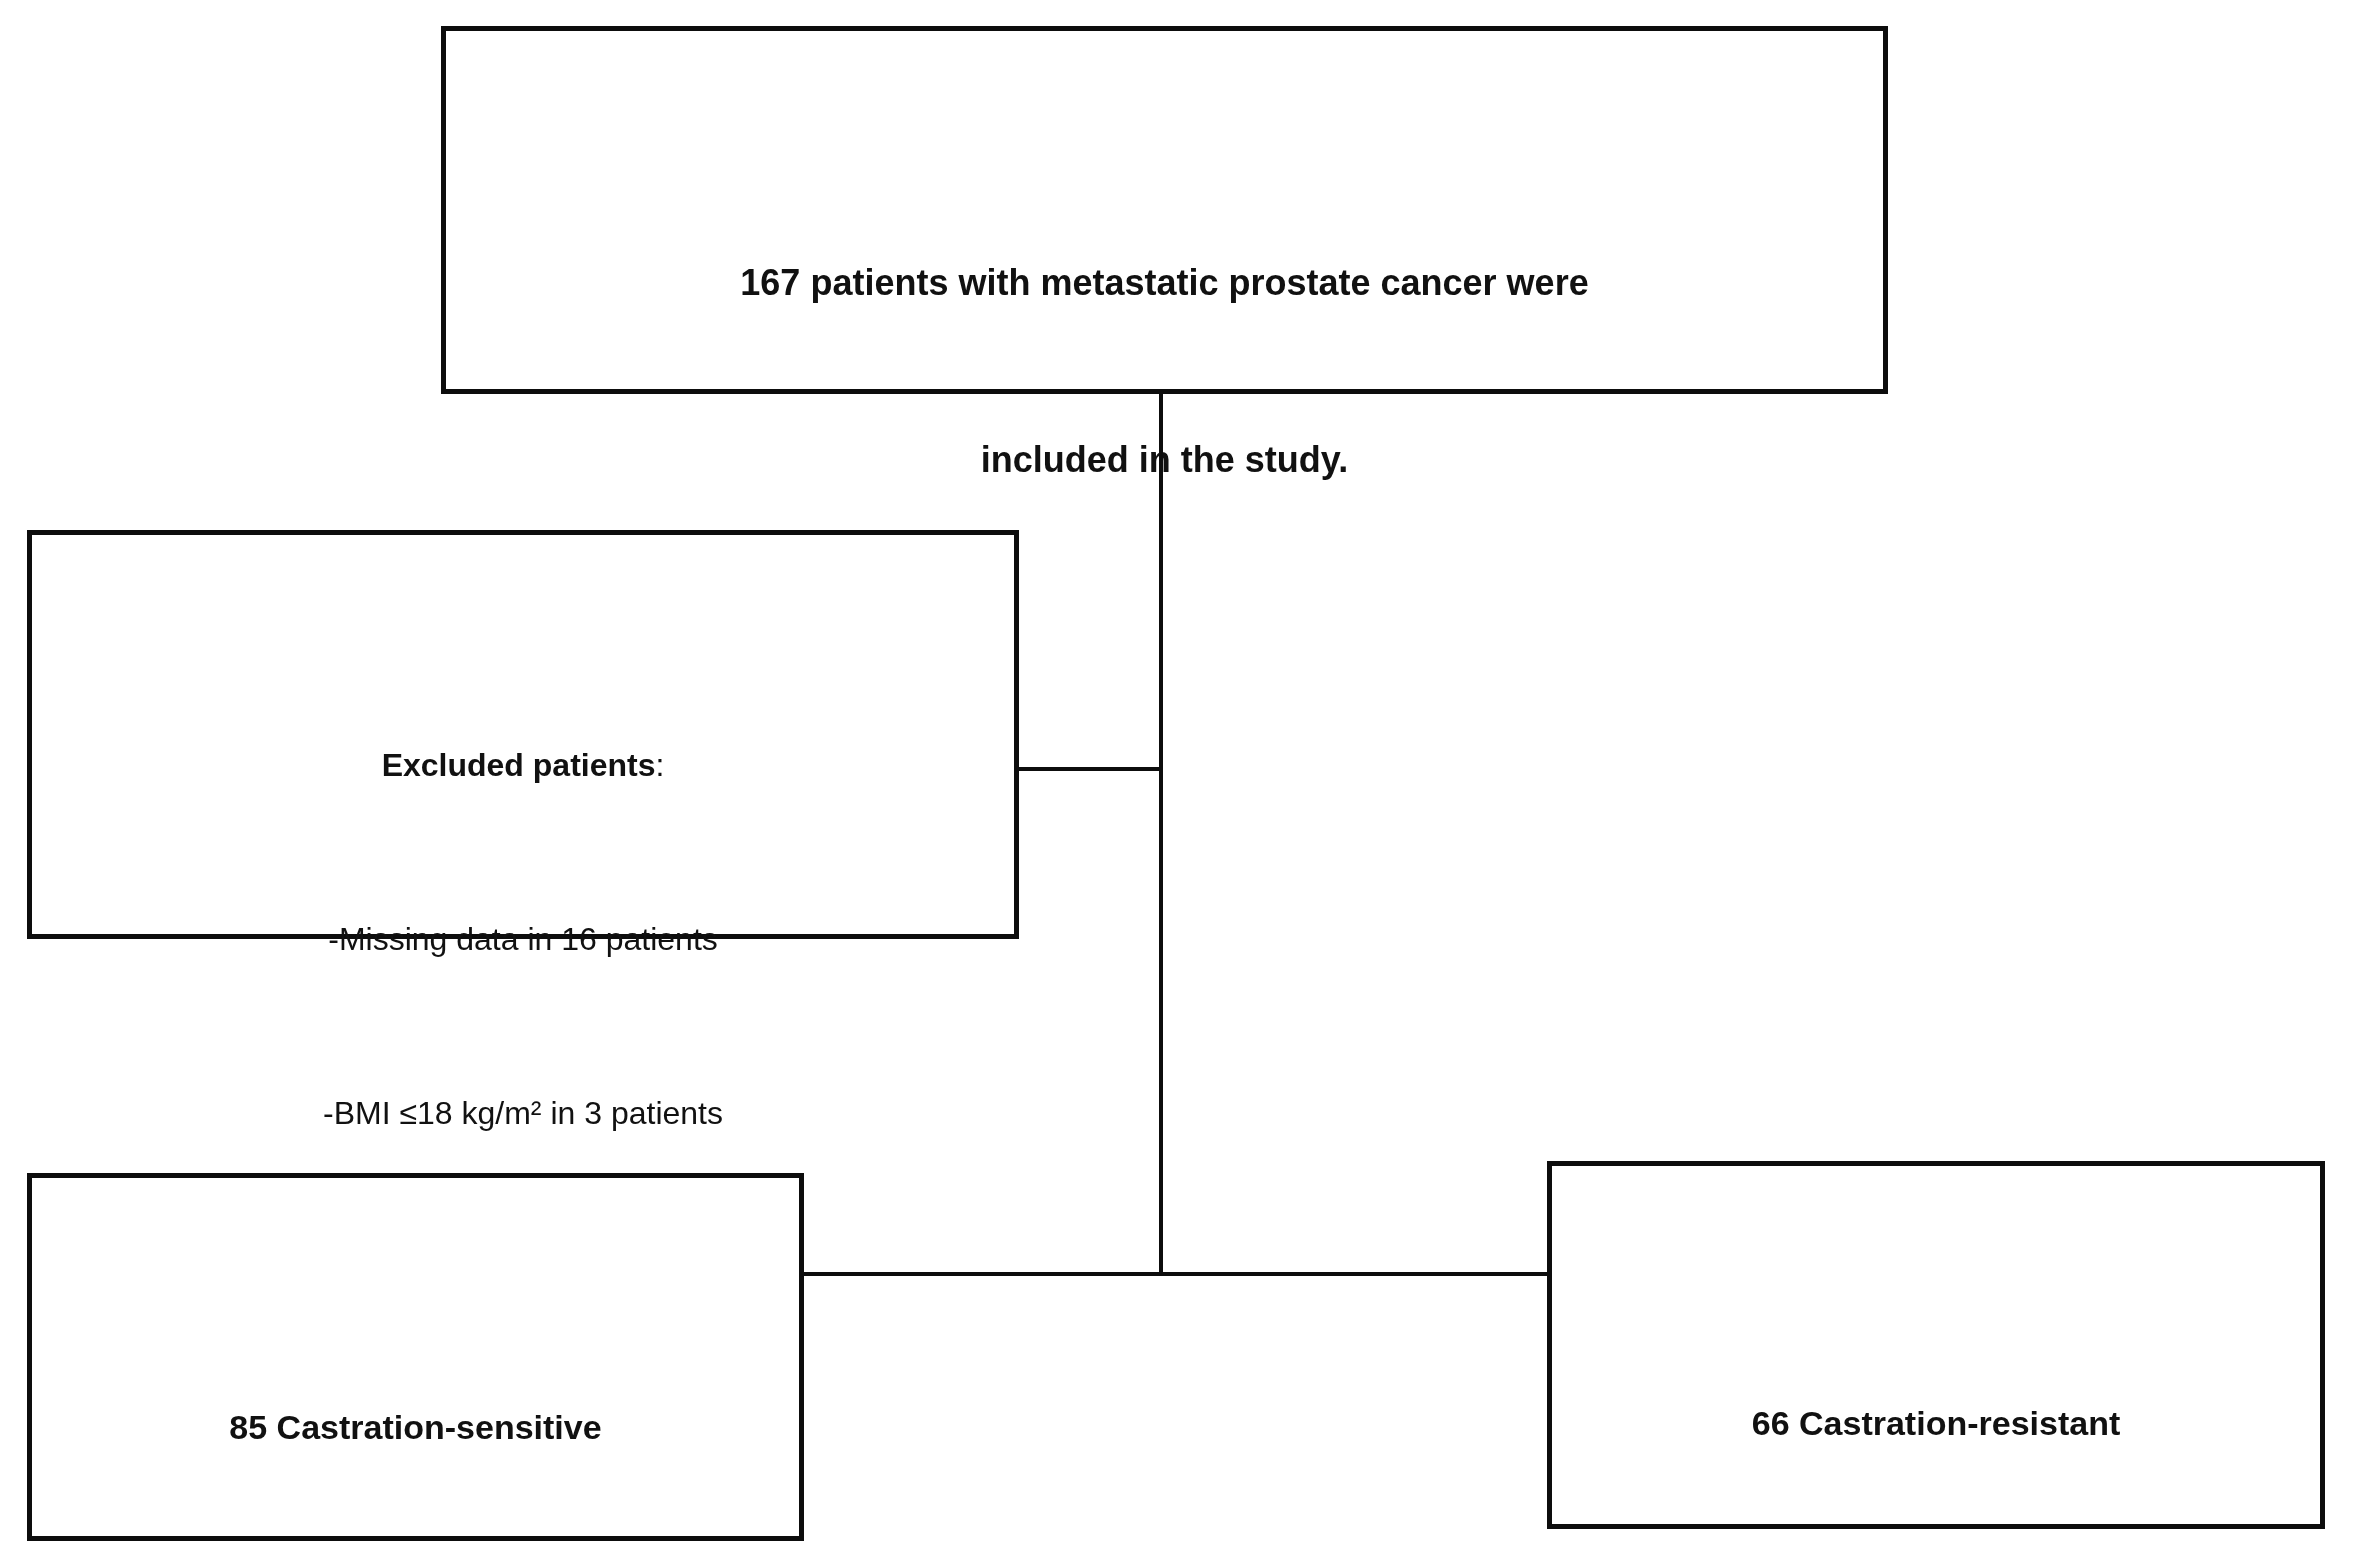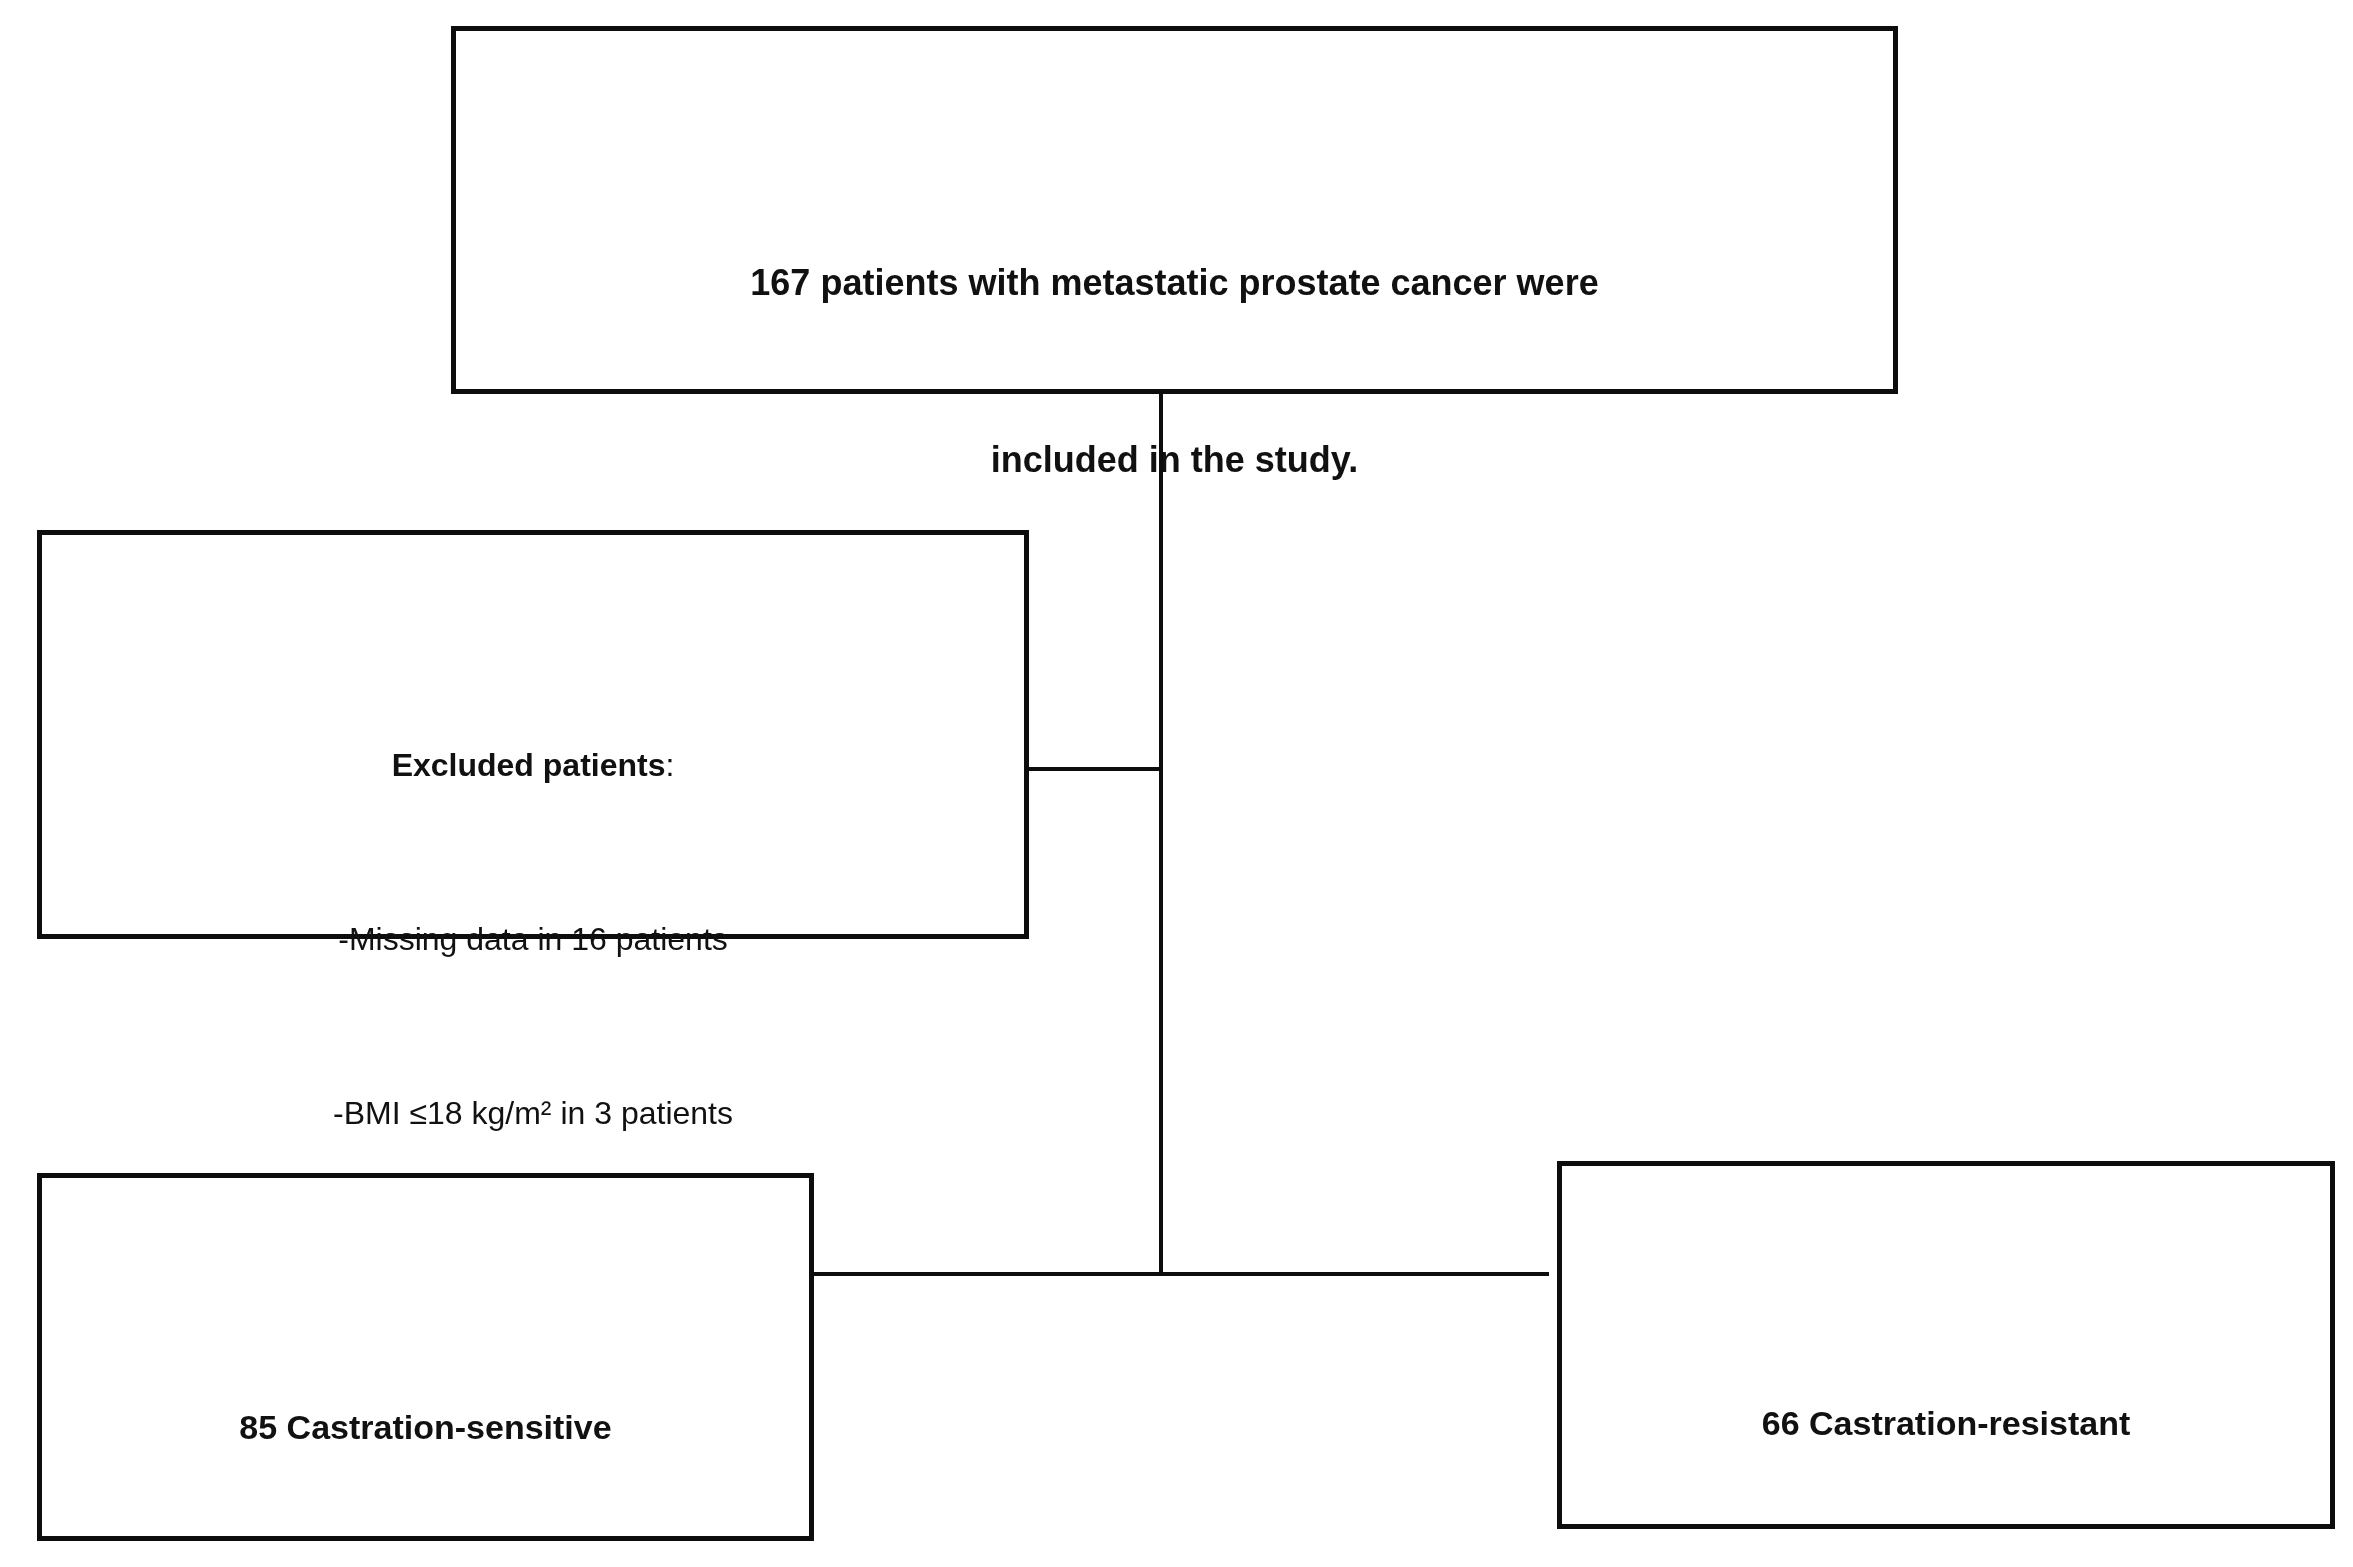--- a/index.html
+++ b/index.html
@@ -17,21 +17,20 @@
     height: 1567px;
     background: var(--bg);
     font-family: "Liberation Sans", sans-serif;
     overflow: hidden;
   }
   .box {
     position: absolute;
     box-sizing: border-box;
     background: var(--bg);
     border: 5px solid var(--border);
-    margin-left: 10px;
   }
   .box-text {
     position: absolute;
     left: 0;
     right: 0;
     text-align: center;
     color: var(--text);
     white-space: pre;
   }
   .line { display: block; }

